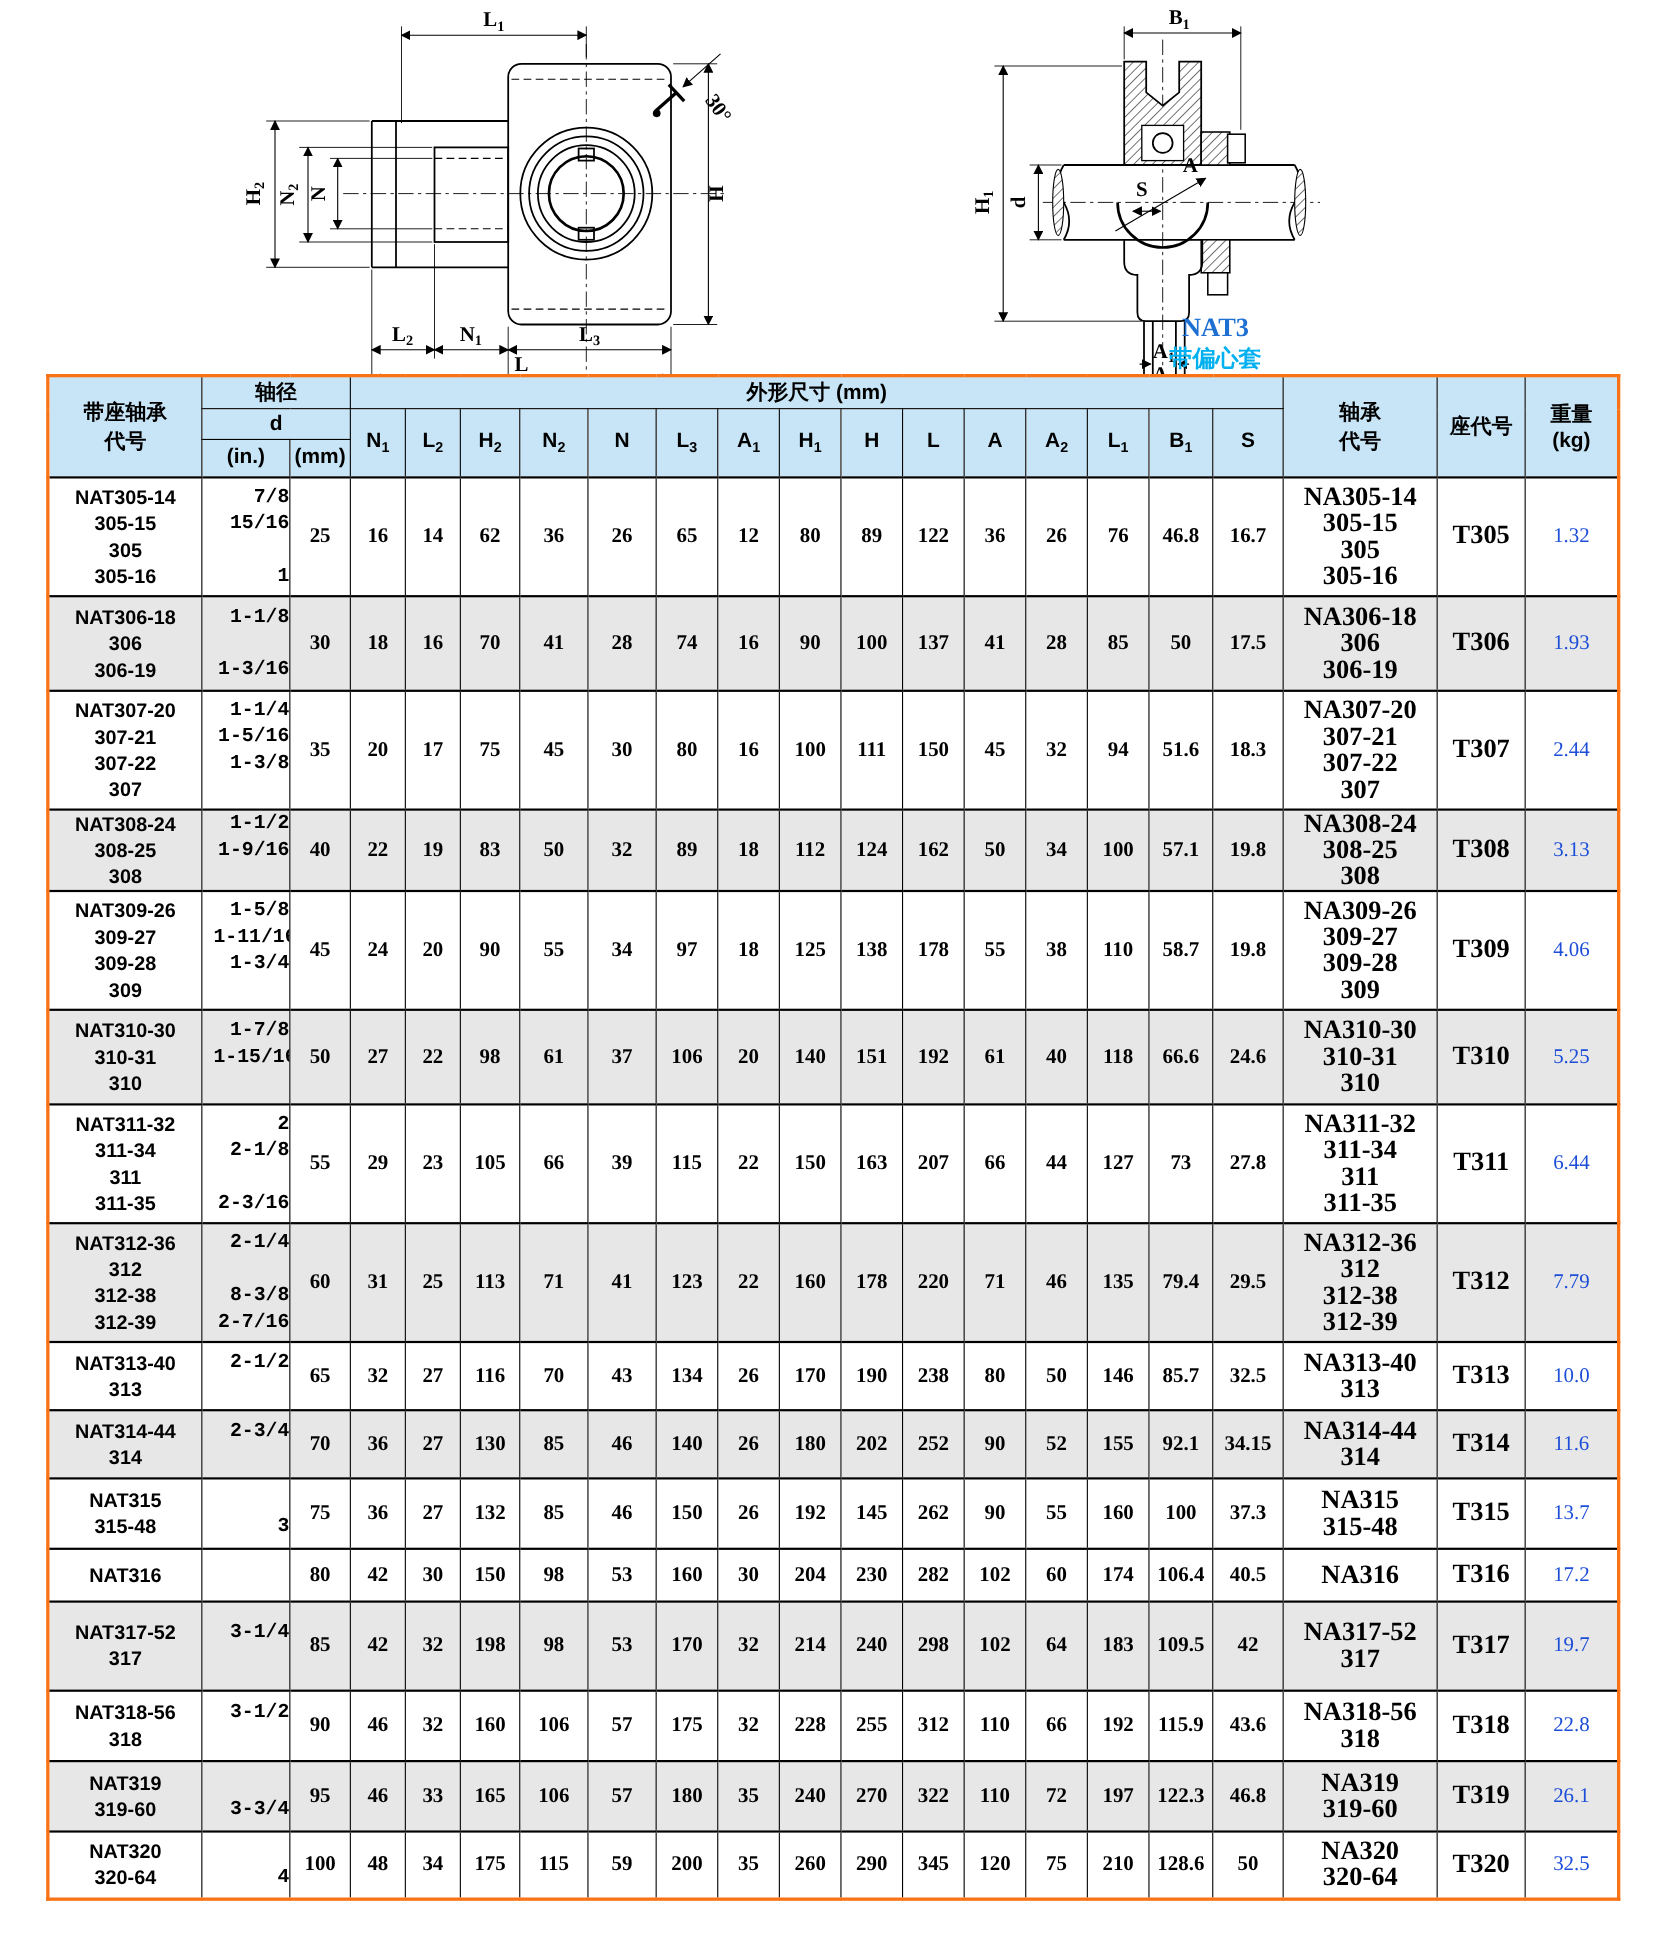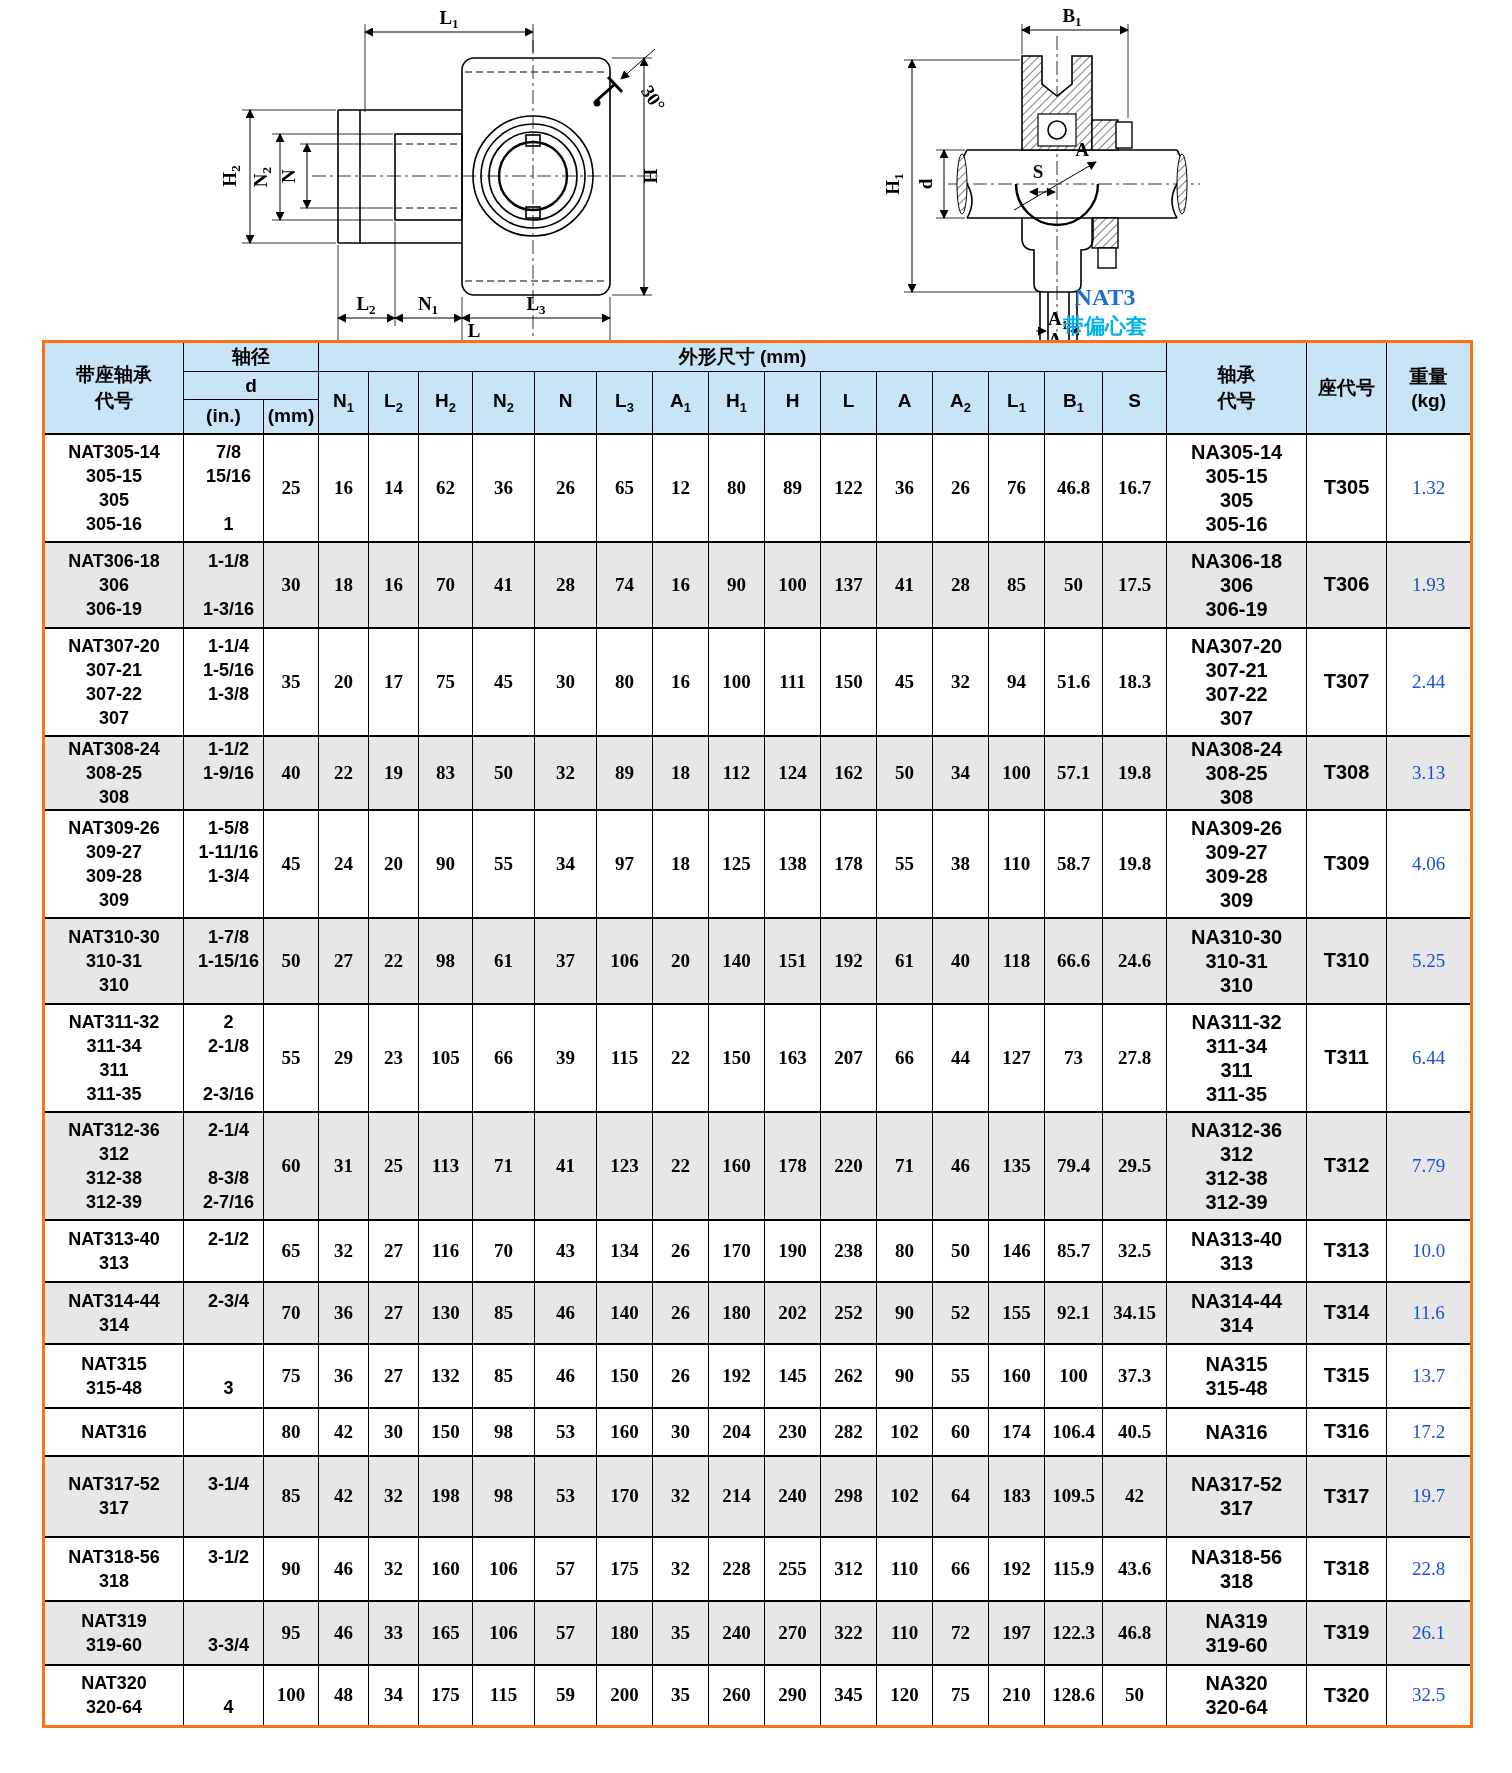--- a/index.html
+++ b/index.html
@@ -22,25 +22,25 @@
   .bt{position:absolute;left:42px;top:340px;border-collapse:collapse;table-layout:fixed;
       width:1428px;border:3px solid #f97316;background:#fff;padding-left:20px;}
   .bt td{border:1px solid #000;text-align:center;vertical-align:middle;padding:0;overflow:hidden;}
   .bt tbody td{border-top:2px solid #000;}
   .bt thead td{background:#c7e5f6;font-weight:bold;font-size:19px;
                font-family:"Liberation Sans","DejaVu Sans",sans-serif;}
   .bt thead td sub{font-size:13px;}
   .bt tbody tr.shade td{background:#e7e7e7;}
   .codecell,.incell{font-family:"Liberation Sans","DejaVu Sans",sans-serif;font-weight:bold;font-size:18px;}
   .codecell .ln,.bcell .ln{line-height:24px;white-space:nowrap;}
-  .incell .ln{line-height:24px;text-align:center;padding-left:10px;white-space:nowrap;}
+  .incell .ln{line-height:24px;text-align:right;padding-left:10px;white-space:nowrap;font-family:Liberation Mono, monospace;}
   .mmcell,.dimcell,.wcell{font-family:"Liberation Serif","DejaVu Serif",serif;font-size:19px;}
   .mmcell,.dimcell{font-weight:bold;}
   .wcell{font-weight:normal;color:#1d4ed8;}
-  .bcell,.hcell{font-family:Liberation Sans, sans-serif;font-weight:bold;font-size:20px;}
+  .bcell,.hcell{font-family:Liberation Serif, serif;font-weight:bold;font-size:24px;}
   .vt{vertical-align:top;}  .vb{vertical-align:bottom;}
   .padt{padding-top:4px;}   .padb{padding-bottom:5px;}
 </style>
 </head>
 <body>
 
 <div class="page">
 
   <svg class="diagrams" viewBox="0 0 1512 358">
     <defs>

